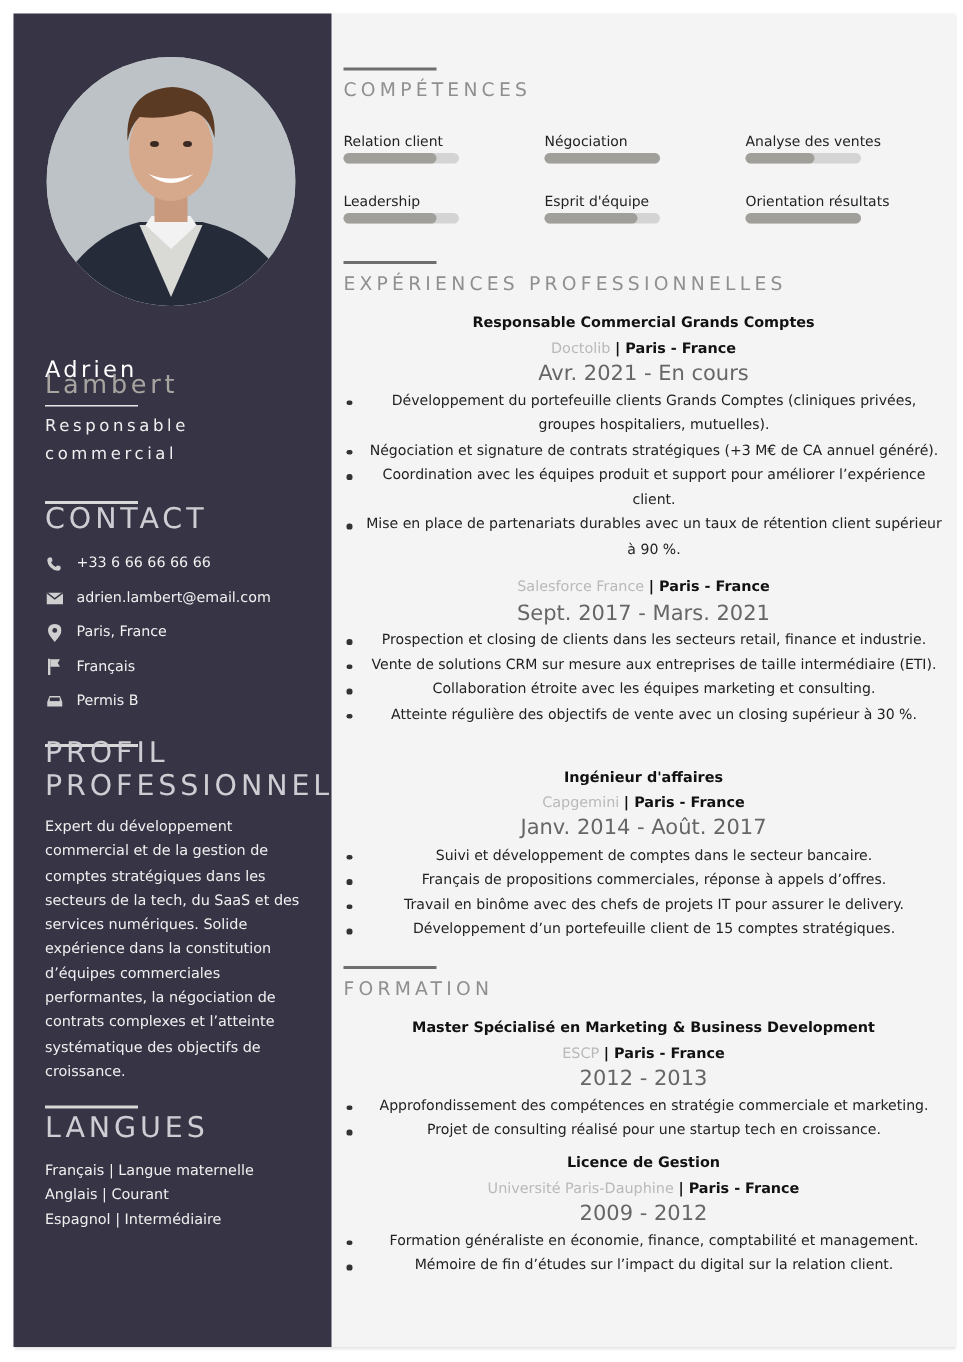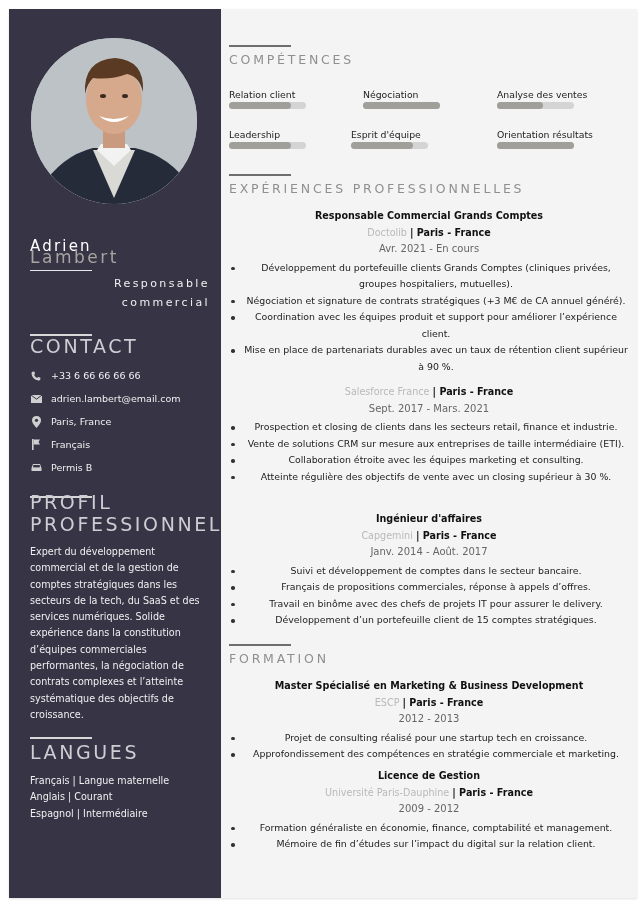--- a/index.html
+++ b/index.html
@@ -3,42 +3,42 @@
 <meta charset="utf-8">
 <style>
   html,body{margin:0;padding:0;background:#ffffff;}
   body{width:642px;height:908px;position:relative;font-family:"DejaVu Sans","Liberation Sans",sans-serif;overflow:hidden;}
   .page{position:absolute;left:9px;top:9px;width:628px;height:889px;background:#f4f4f4;box-shadow:0 1px 2px rgba(0,0,0,0.12);}
   .sidebar{position:absolute;left:0;top:0;width:212px;height:889px;background:#363445;color:#fff;}
   .photo{position:absolute;left:22px;top:29px;width:166px;height:166px;border-radius:50%;overflow:hidden;background:#b9bfc3;}
   .name1{position:absolute;left:21px;top:212px;font-size:15px;letter-spacing:2.2px;color:#fff;margin-top:16px;}
   .name2{position:absolute;left:21px;top:238px;font-size:17px;letter-spacing:2.5px;color:#a8a4a0;}
   .name-rule{position:absolute;left:21px;top:261px;width:62px;height:1px;background:#e8e8e8;}
-  .jobtitle{position:absolute;left:21px;top:265px;width:180px;font-size:11px;letter-spacing:2.4px;line-height:19px;color:#f0f0f0;text-align:right;}
+  .jobtitle{position:absolute;left:21px;top:265px;width:180px;font-size:11px;letter-spacing:2.4px;line-height:19px;color:#f0f0f0;}
   .s-rule{position:absolute;left:21px;width:62px;height:1.5px;background:#d8d8d8;}
   .s-head{position:absolute;left:21px;font-size:19px;letter-spacing:2.6px;color:#cfcdd3;line-height:22px;}
   .contact{position:absolute;left:21px;top:355px;width:185px;}
   .c-item{display:flex;align-items:center;height:23px;font-size:9.5px;color:#f1f1f1;}
   .c-icon{width:12px;height:12px;margin-right:9px;display:flex;align-items:center;justify-content:center;}
   .profile-text{position:absolute;left:21px;top:535px;width:178px;font-size:9.6px;line-height:16.3px;color:#f0f0f0;}
   .langs{position:absolute;left:21px;top:764px;font-size:9.6px;line-height:16.3px;color:#f0f0f0;}
   .main{position:absolute;left:220px;top:0;width:400px;}
   .m-rule{position:absolute;left:0;width:62px;height:1.5px;background:#6e6e6e;}
   .m-head{position:absolute;left:0;font-size:12.5px;letter-spacing:2.8px;color:#8f8f8f;}
   .skills{position:absolute;left:0;top:80px;width:410px;}
   .skill{position:absolute;width:120px;}
   .skill-label{font-size:9.3px;color:#222;white-space:nowrap;}
   .skill-track{margin-top:2px;width:77px;height:7px;border-radius:4px;background:#d4d4d4;position:relative;}
   .skill-fill{position:absolute;left:0;top:0;height:7px;border-radius:4px;background:#a19f9a;}
   .job{position:absolute;left:0;width:400px;text-align:center;}
   .job-title{font-size:9.6px;font-weight:bold;color:#111;line-height:16.5px;}
   .job-org{font-size:9.6px;line-height:16.5px;color:#111;}
   .job-org .co{color:#b9b9b9;margin-top:17px;}
   .job-org .loc{font-weight:bold;}
-  .job-date{font-size:10px;color:#666;line-height:16.5px;}
+  .job-date{font-size:14px;color:#666;line-height:16.5px;}
   .job ul{margin:2px 0 0 0;padding:0 0 0 14px;list-style:none;}
   .job li{position:relative;font-size:9.4px;line-height:16.5px;color:#222;}
   .job li::before{content:"";position:absolute;left:-12px;top:7px;width:3.5px;height:3.5px;border-radius:50%;background:#333;}
 </style>
 </head>
 <body>
 
 <div class="page">
 
   <div class="sidebar">
@@ -149,21 +149,21 @@
         <div class="skill-track">
             <div class="skill-fill" style="width:60%"></div>
           </div>
       </div>
       <div class="skill" style="left:0;top:40px">
         <div class="skill-label">Leadership</div>
         <div class="skill-track">
             <div class="skill-fill" style="width:80%"></div>
           </div>
       </div>
-      <div class="skill" style="left:122px;top:40px">
+      <div class="skill" style="left:134px;top:40px">
         <div class="skill-label">Esprit d'équipe</div>
         <div class="skill-track">
             <div class="skill-fill" style="width:80%"></div>
           </div>
       </div>
       <div class="skill" style="left:268px;top:40px">
         <div class="skill-label">Orientation résultats</div>
         <div class="skill-track">
             <div class="skill-fill" style="width:100%"></div>
           </div>
@@ -209,22 +209,22 @@
     </div>
 
     <div class="m-rule" style="top:635px"></div>
     <div class="m-head" style="top:642px">FORMATION</div>
 
     <div class="job" style="top:669px">
       <div class="job-title">Master Spécialisé en Marketing &amp; Business Development</div>
       <div class="job-org"><span class="co">ESCP</span> <span class="loc">| Paris - France</span></div>
       <div class="job-date">2012 - 2013</div>
       <ul>
+        <li>Approfondissement des compétences en stratégie commerciale et marketing.</li>
         <li>Projet de consulting réalisé pour une startup tech en croissance.</li>
-        <li>Approfondissement des compétences en stratégie commerciale et marketing.</li>
       </ul>
     </div>
 
     <div class="job" style="top:759px">
       <div class="job-title">Licence de Gestion</div>
       <div class="job-org"><span class="co">Université Paris-Dauphine</span> <span class="loc">| Paris - France</span></div>
       <div class="job-date">2009 - 2012</div>
       <ul>
         <li>Formation généraliste en économie, finance, comptabilité et management.</li>
         <li>Mémoire de fin d’études sur l’impact du digital sur la relation client.</li>

